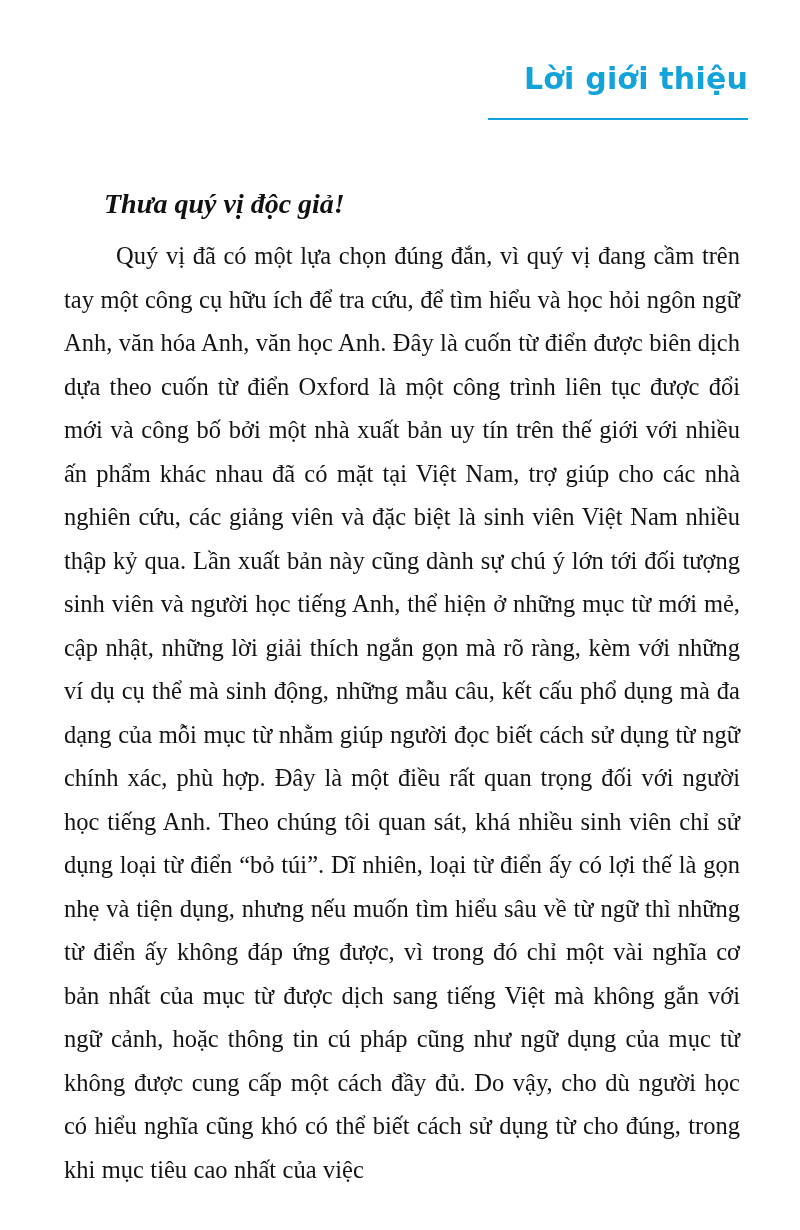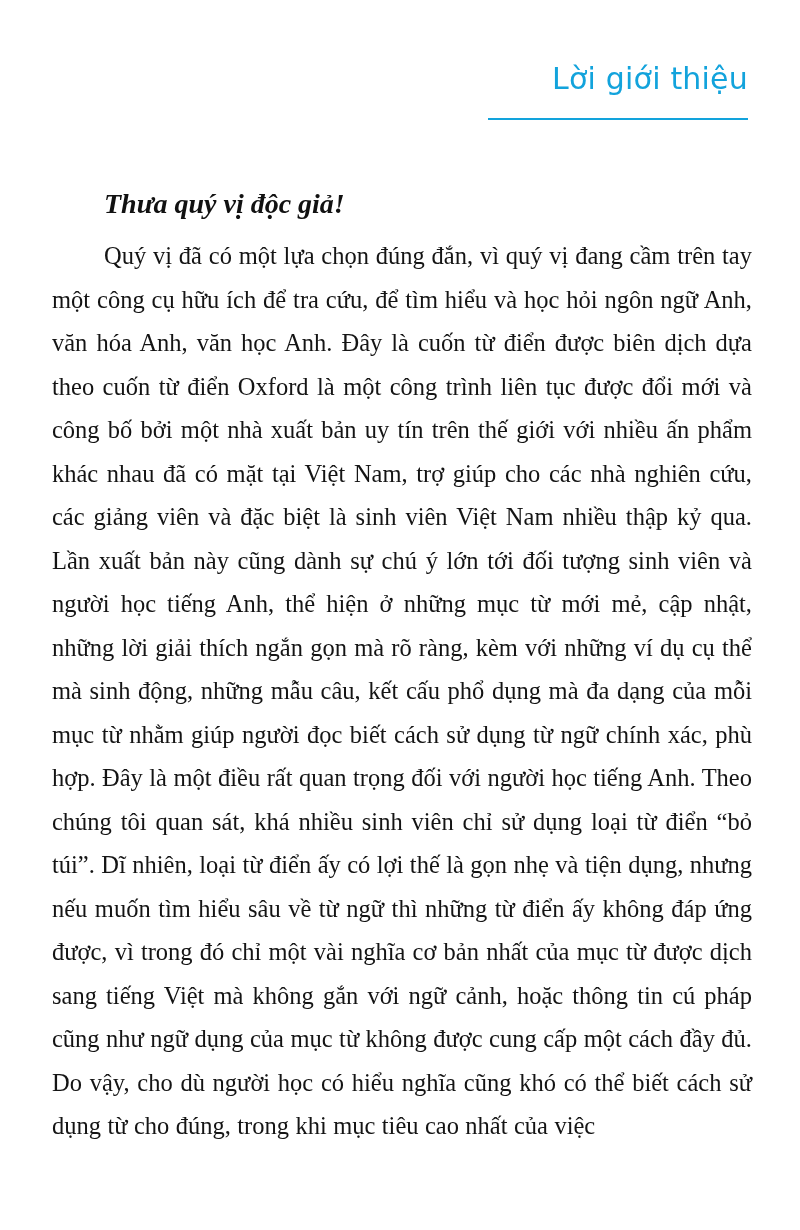--- a/index.html
+++ b/index.html
@@ -27,21 +27,21 @@
   .page-header {
     position: absolute;
     top: 62px;
     right: 52px;
     width: 700px;
     text-align: right;
   }
 
   .page-header-title {
     font-family: "DejaVu Sans", sans-serif;
-    font-weight: normal;
+    font-weight: bold;
     font-size: 30px;
     line-height: 1.1;
     color: #12a3dc;
     letter-spacing: 0.2px;
     display: inline-block;
   }
 
   .header-rule {
     position: absolute;
     top: 118px;
@@ -68,21 +68,21 @@
     color: #111111;
   }
 
   .body-paragraph {
     font-family: "Liberation Serif", serif;
     font-size: 24.5px;
     line-height: 43.5px;
     text-align: justify;
     text-justify: inter-word;
     text-indent: 52px;
-    margin: 0;
+    margin: 12px;
     color: #141414;
     hyphens: none;
     word-spacing: 0.3px;
   }
 </style>
 </head>
 <body>
 
 <div class="page">
 

